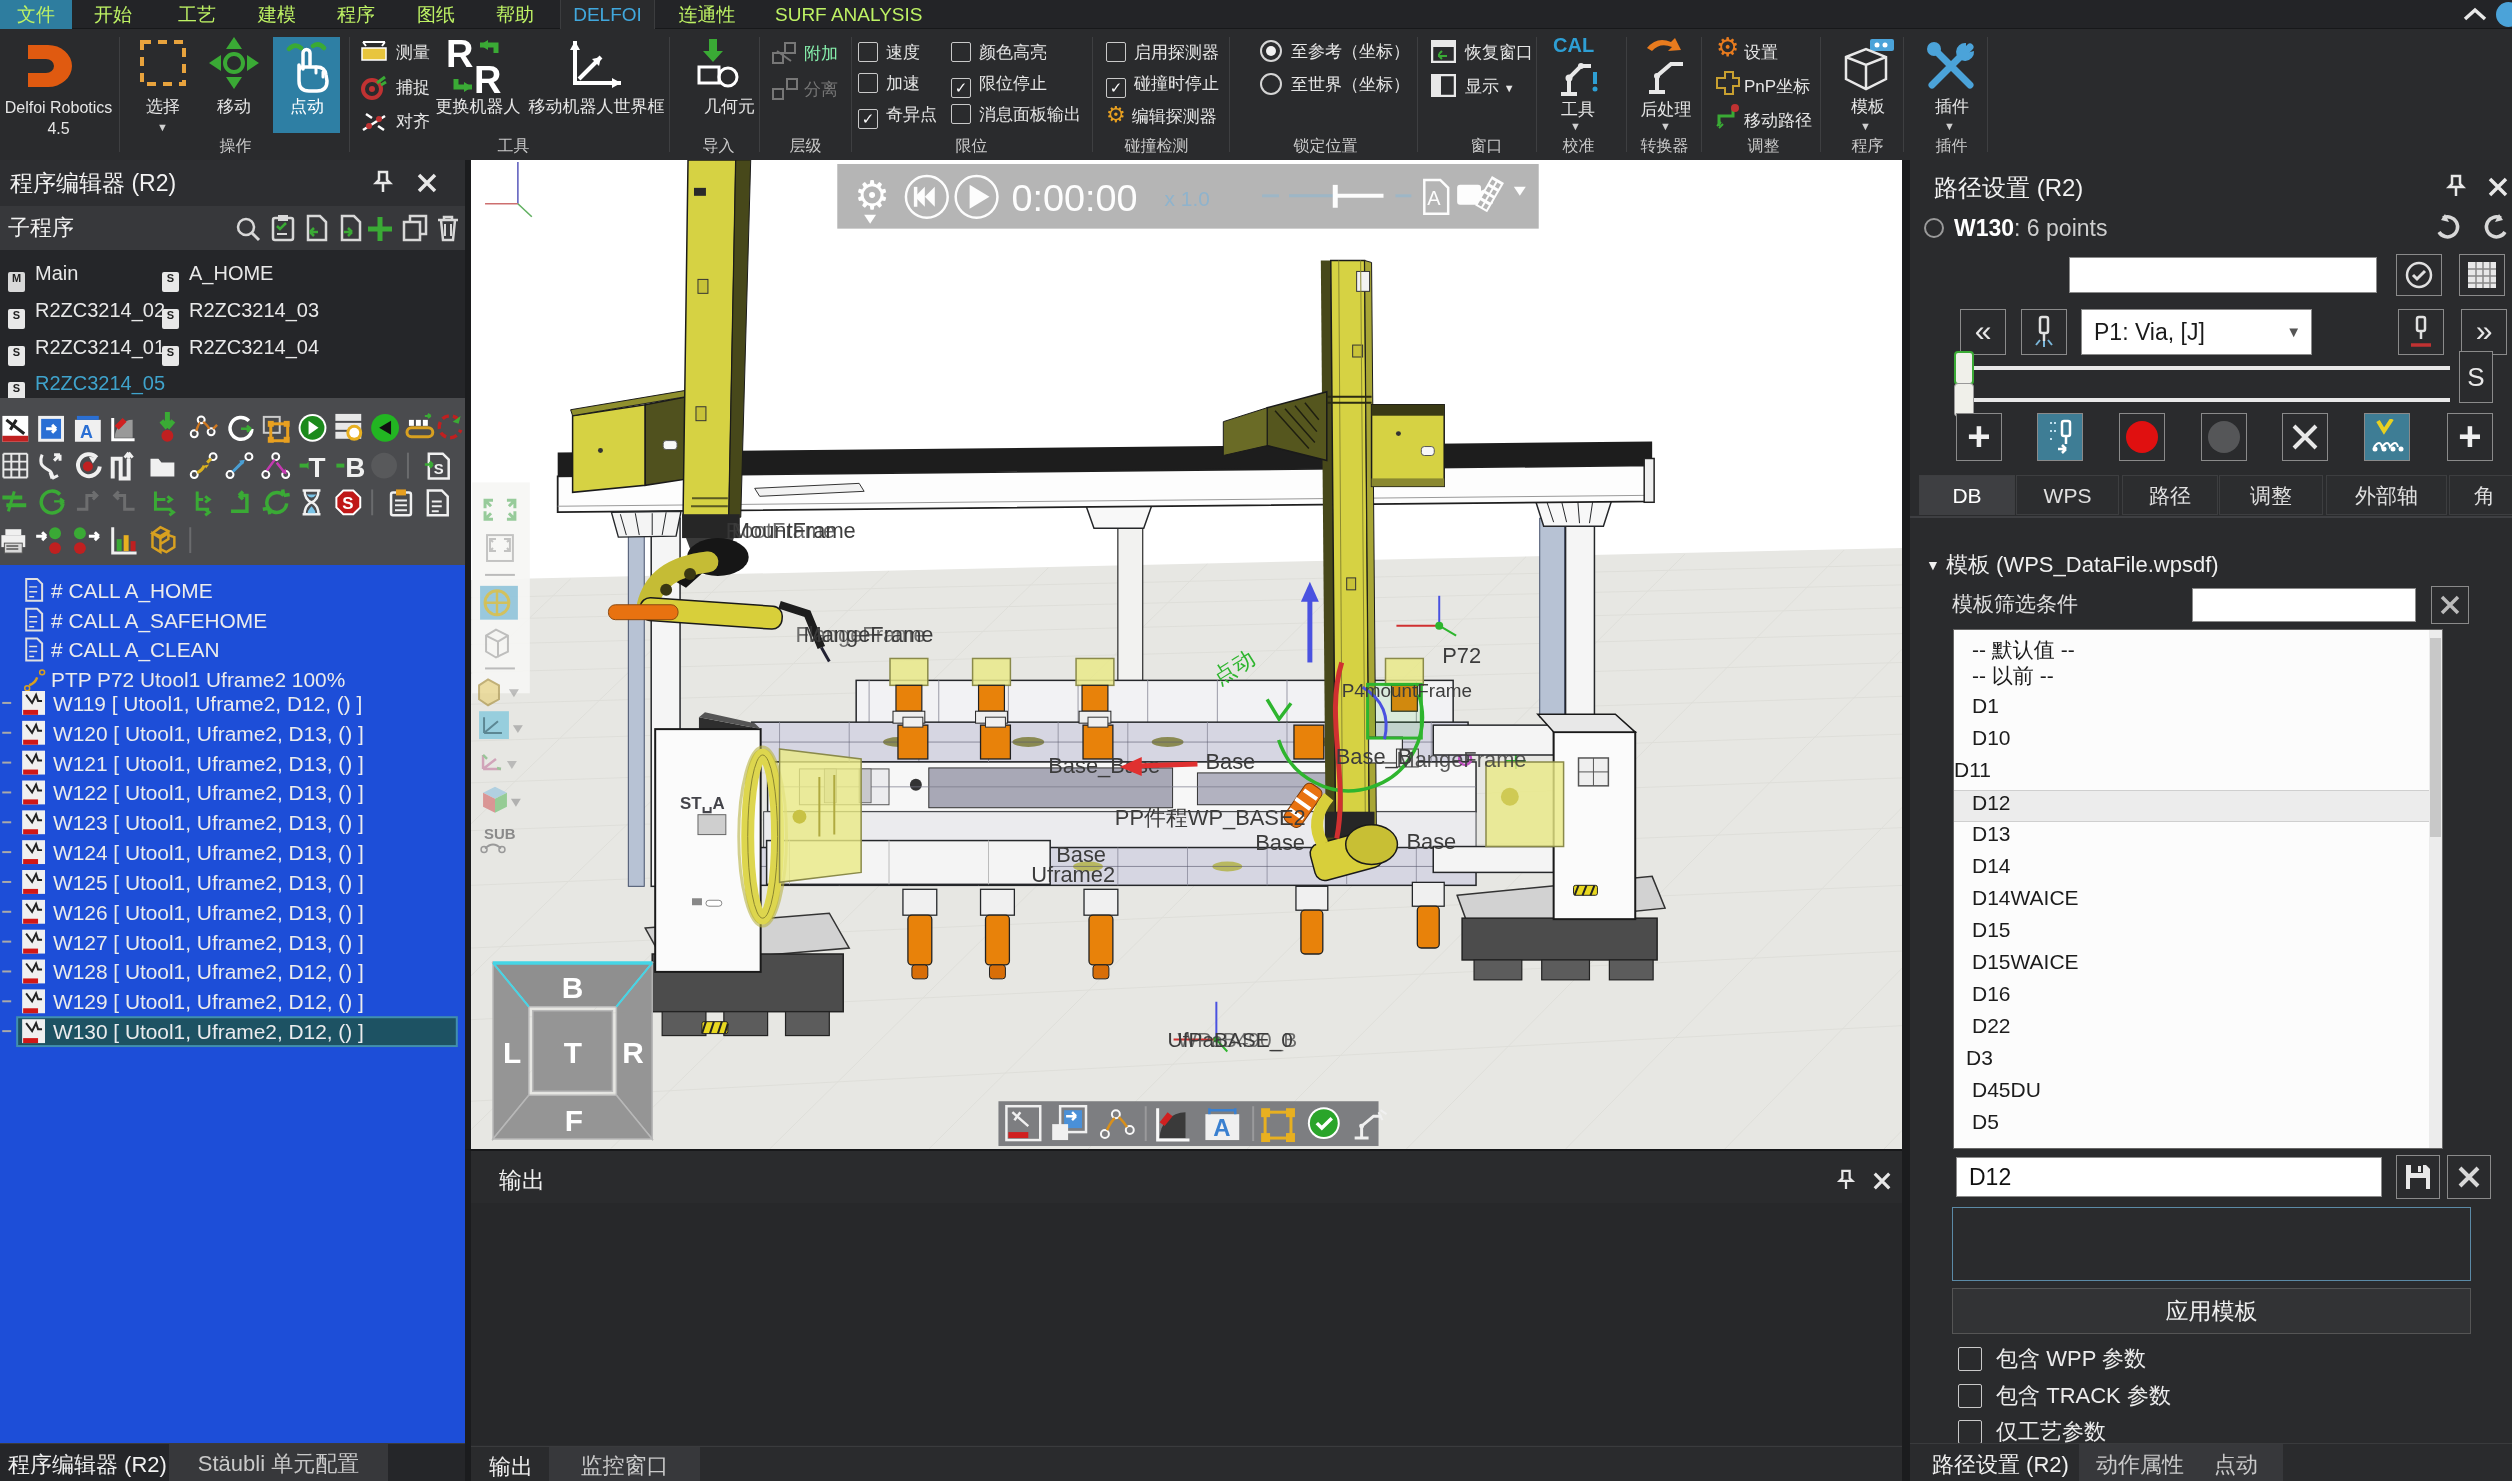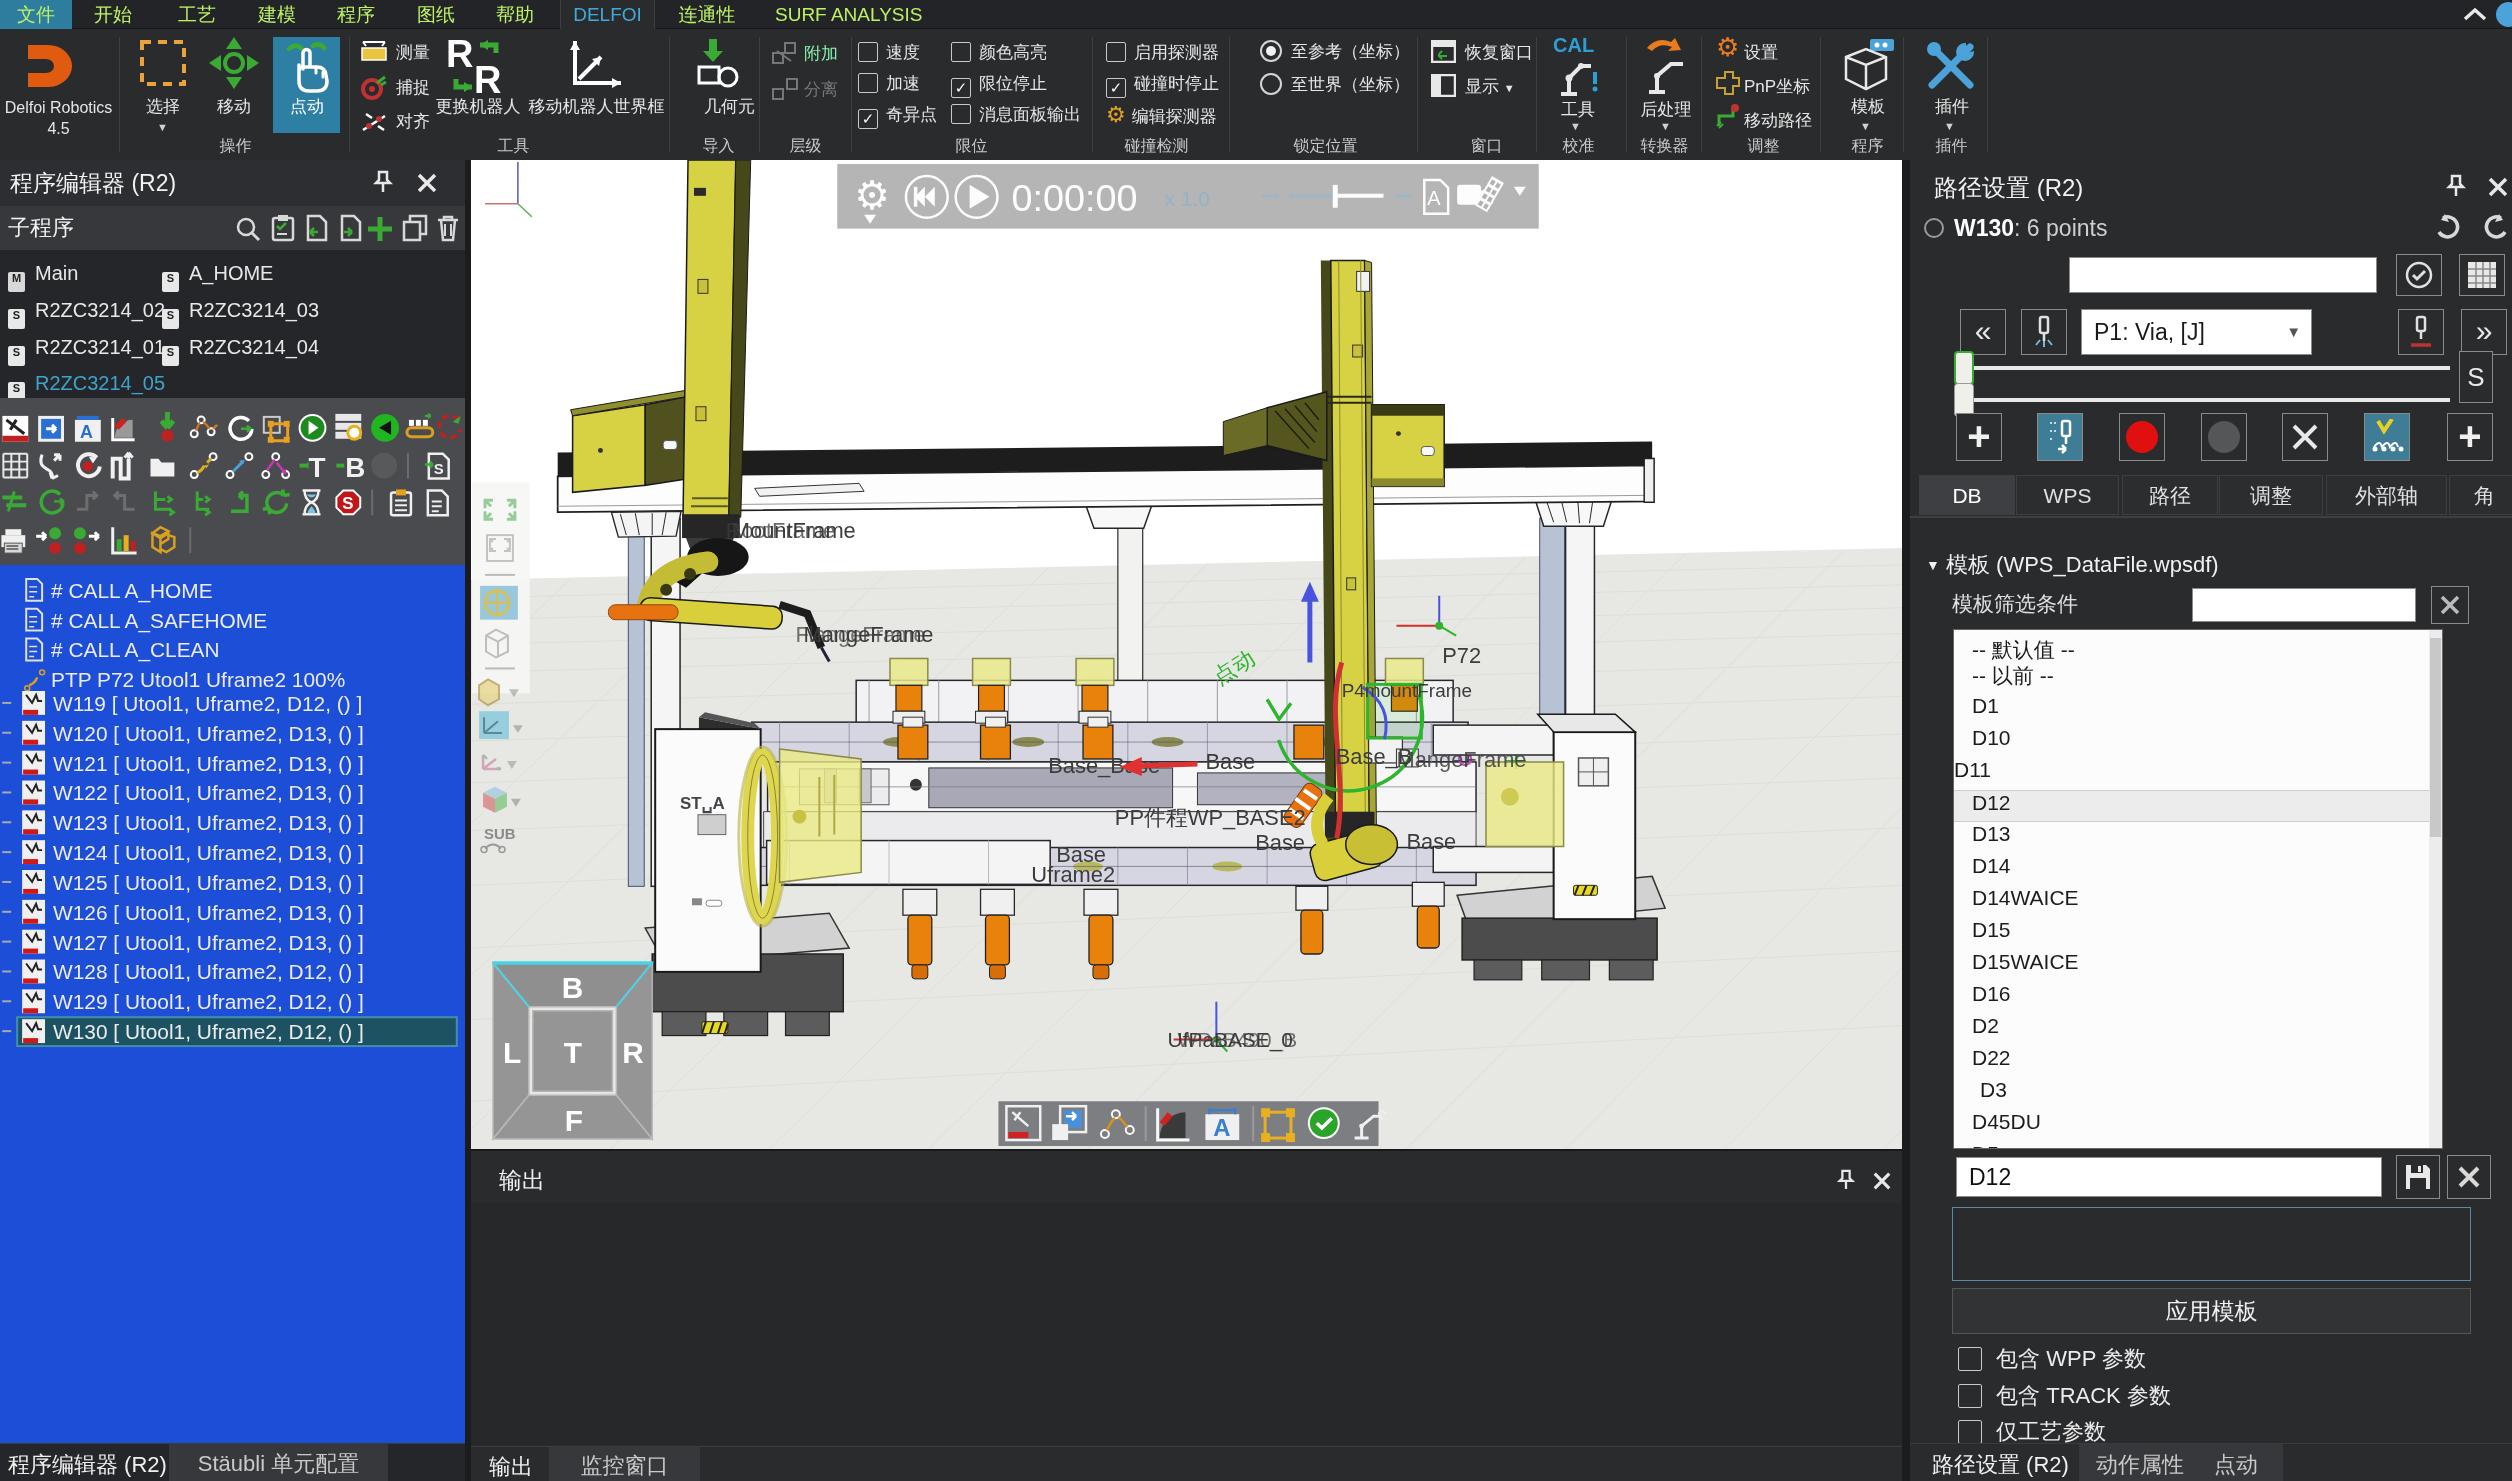--- a/index.html
+++ b/index.html
@@ -1195,23 +1195,22 @@
     <div style="padding-left:18px;height:32px">D1</div>
     <div style="padding-left:18px;height:32px">D10</div>
     <div style="height:32px">D11</div>
     <div style="padding-left:18px;height:32px;background:#ececec;border-top:1px solid #cfcfcf;border-bottom:1px solid #cfcfcf">D12</div>
     <div style="padding-left:18px;height:32px">D13</div>
     <div style="padding-left:18px;height:32px">D14</div>
     <div style="padding-left:18px;height:32px">D14WAICE</div>
     <div style="padding-left:18px;height:32px">D15</div>
     <div style="padding-left:18px;height:32px">D15WAICE</div>
     <div style="padding-left:18px;height:32px">D16</div>
-    <div style="padding-left:18px;height:32px">D2</div>
     <div style="padding-left:18px;height:32px">D22</div>
-    <div style="padding-left:26px;height:32px">D3</div>
+    <div style="padding-left:12px;height:32px">D3</div>
     <div style="padding-left:18px;height:32px">D45DU</div>
     <div style="padding-left:18px;height:32px">D5</div>
     <div style="position:absolute;right:0;top:0;width:13px;height:520px;background:#ececec"></div>
     <div style="position:absolute;right:1px;top:8px;width:11px;height:199px;background:#c8c8c8"></div>
   </div>
 
   <div class="whitebox" style="left:46px;top:997px;width:426px;height:40px;color:#111;font-size:23px;line-height:38px;padding-left:12px">D12</div>
   <div class="btn" style="left:486px;top:995px;width:44px;height:44px"><svg width="28" height="28" viewBox="0 0 28 28" style="margin-top:7px">
           <path d="M2 2 h20 l4 4 v20 h-24 z" fill="#e8e8e8"></path>
           <rect x="7" y="2" width="12" height="8" fill="#2a2b2d"></rect>

